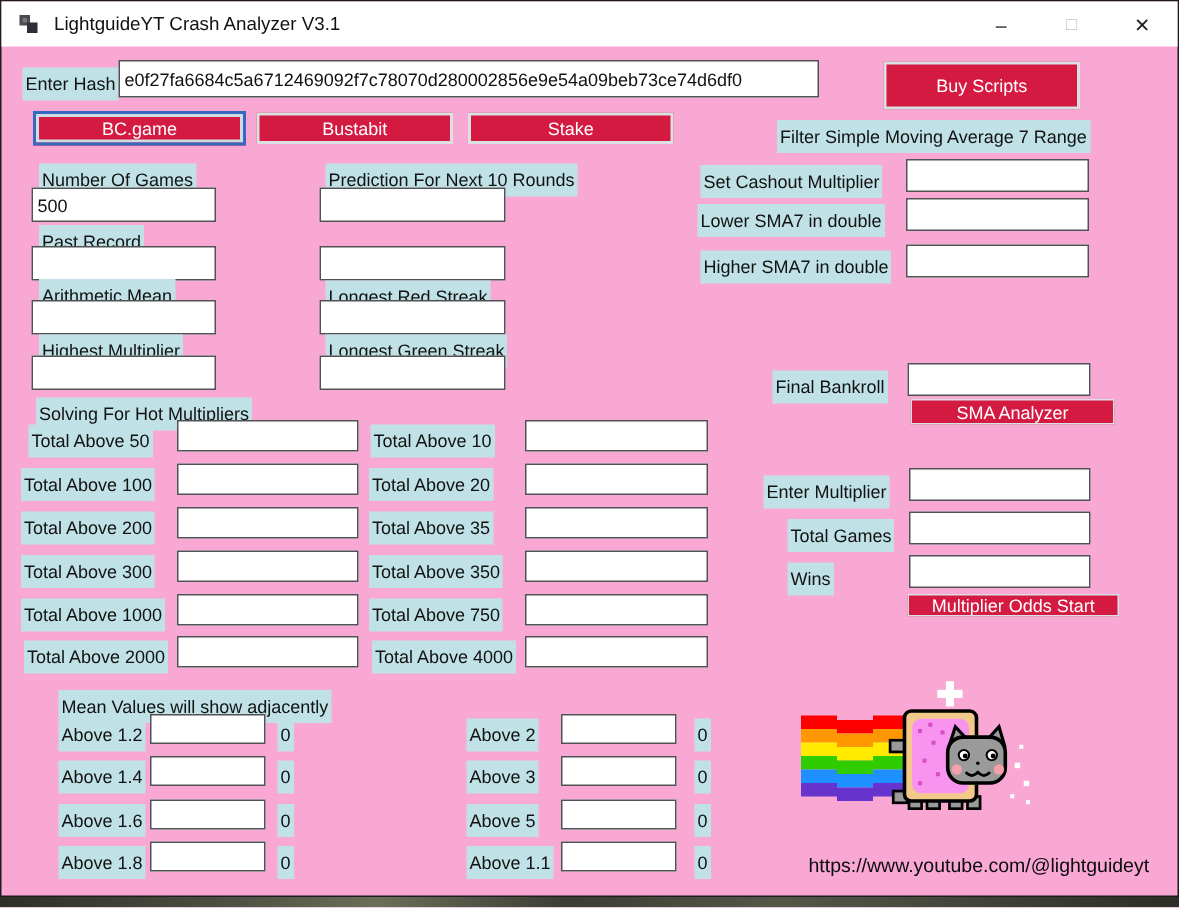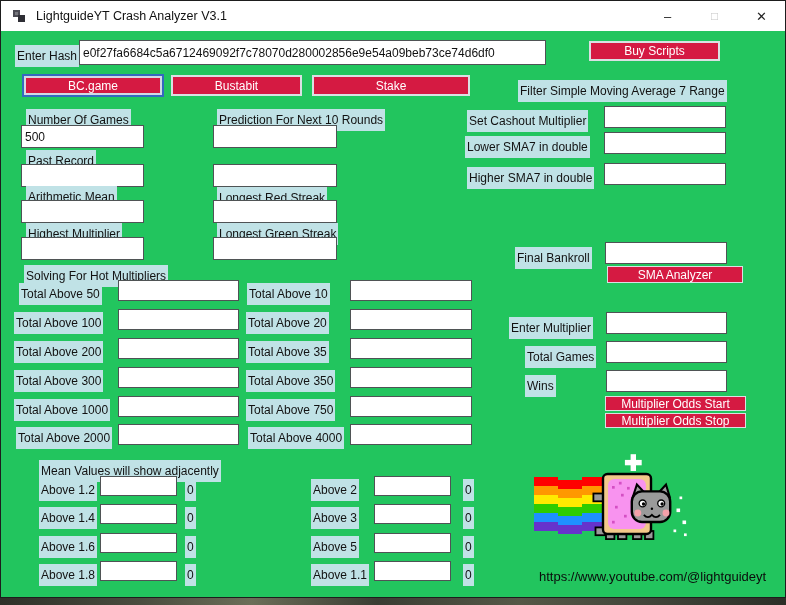--- a/index.html
+++ b/index.html
@@ -1,19 +1,19 @@
 <!DOCTYPE html>
 <html><head>
 <meta charset="utf-8">
 <style>
   html,body{margin:0;padding:0;}
   body{width:786px;height:605px;font-family:"Liberation Sans",sans-serif;}
   .stage{position:relative;width:786px;height:605px;background:#fff;overflow:hidden;}
   .window{position:absolute;left:0;top:0;width:786px;height:598px;border:1px solid #1d1d1d;
-          box-sizing:border-box;background:#22c55e;}
+          box-sizing:border-box;background:#f9a8d4;}
   .wallpaper{position:absolute;left:0;bottom:0;width:786px;height:7px;
              background:linear-gradient(90deg,#2e3028,#4a4d3f 18%,#6b6e58 32%,#3a3d33 48%,#555847 66%,#42453a 82%,#2c2e27);}
   .titlebar{position:absolute;left:0;top:0;right:0;height:30px;background:#ffffff;
             display:flex;align-items:center;}
   .app-icon{margin-left:10px;width:16px;height:16px;display:inline-block;}
   .title{margin-left:9px;font-size:12.5px;color:#111;}
   .caption-buttons{margin-left:auto;display:flex;height:30px;}
   .cap{width:47px;height:30px;display:flex;align-items:center;justify-content:center;
        font-size:13px;color:#222;cursor:default;}
   .cap.max{color:#c6c6c6;font-size:12px;}
@@ -46,25 +46,25 @@
       <span class="title">LightguideYT Crash Analyzer V3.1</span>
       <div class="caption-buttons">
         <span class="cap min">–</span>
         <span class="cap max">□</span>
         <span class="cap close">✕</span>
       </div>
     </div>
 
     <span class="lbl" style="left:14px;top:44px;">Enter Hash</span>
     <input class="inp" style="left: 78px; top: 39px; width: 467px; height: 25px;" value="e0f27fa6684c5a6712469092f7c78070d280002856e9e54a09beb73ce74d6df0">
-    <button class="rbtn" style="left:588px;top:40px;width:131px;height:20px;">Buy Scripts</button>
+    <button class="rbtn" style="left:588px;top:40px;width:131px;height:32px;">Buy Scripts</button>
 
     <button class="rbtn selected" style="left:21px;top:73px;width:142px;height:23px;">BC.game</button>
     <button class="rbtn" style="left:170px;top:74px;width:131px;height:21px;">Bustabit</button>
-    <button class="rbtn" style="left:311px;top:74px;width:158px;height:21px;">Stake</button>
+    <button class="rbtn" style="left:311px;top:74px;width:137px;height:21px;">Stake</button>
     <span class="lbl" style="left:517px;top:79px;">Filter Simple Moving Average 7 Range</span>
 
     <span class="lbl" style="left:25px;top:108px;">Number Of Games</span>
     <input class="inp" style="left: 20px; top: 124px; width: 123px; height: 23px;" value="500">
     <span class="lbl" style="left:25px;top:149px;">Past Record</span>
     <input class="inp" style="left: 20px; top: 163px; width: 123px; height: 23px;" value="">
     <span class="lbl" style="left:25px;top:185px;">Arithmetic Mean</span>
     <input class="inp" style="left: 20px; top: 199px; width: 123px; height: 23px;" value="">
     <span class="lbl" style="left:25px;top:222px;">Highest Multiplier</span>
     <input class="inp" style="left: 20px; top: 236px; width: 123px; height: 23px;" value="">
@@ -120,21 +120,20 @@
     <span class="lbl" style="left:247px;top:426px;">Total Above 4000</span>
     <input class="inp" style="left: 349px; top: 423px; width: 122px; height: 21px;" value="">
 
     <span class="lbl" style="left:508px;top:316px;">Enter Multiplier</span>
     <input class="inp" style="left: 605px; top: 311px; width: 121px; height: 22px;" value="">
     <span class="lbl" style="left:524px;top:345px;">Total Games</span>
     <input class="inp" style="left: 605px; top: 340px; width: 121px; height: 22px;" value="">
     <span class="lbl" style="left:524px;top:374px;">Wins</span>
     <input class="inp" style="left: 605px; top: 369px; width: 121px; height: 22px;" value="">
     <button class="rbtn slim" style="left:604px;top:395px;width:141px;height:15px;">Multiplier Odds Start</button>
-    <button class="rbtn slim" style="left:604px;top:412px;width:141px;height:15px;">Multiplier Odds Stop</button>
 
     <span class="lbl" style="left:38px;top:459px;">Mean Values will show adjacently</span>
 
     <span class="lbl" style="left:38px;top:478px;">Above 1.2</span>
     <input class="inp" style="left: 99px; top: 475px; width: 77px; height: 20px;" value="">
     <span class="lbl" style="left:184px;top:478px;">0</span>
     <span class="lbl" style="left:38px;top:506px;">Above 1.4</span>
     <input class="inp" style="left: 99px; top: 503px; width: 77px; height: 20px;" value="">
     <span class="lbl" style="left:184px;top:506px;">0</span>
     <span class="lbl" style="left:38px;top:535px;">Above 1.6</span>

